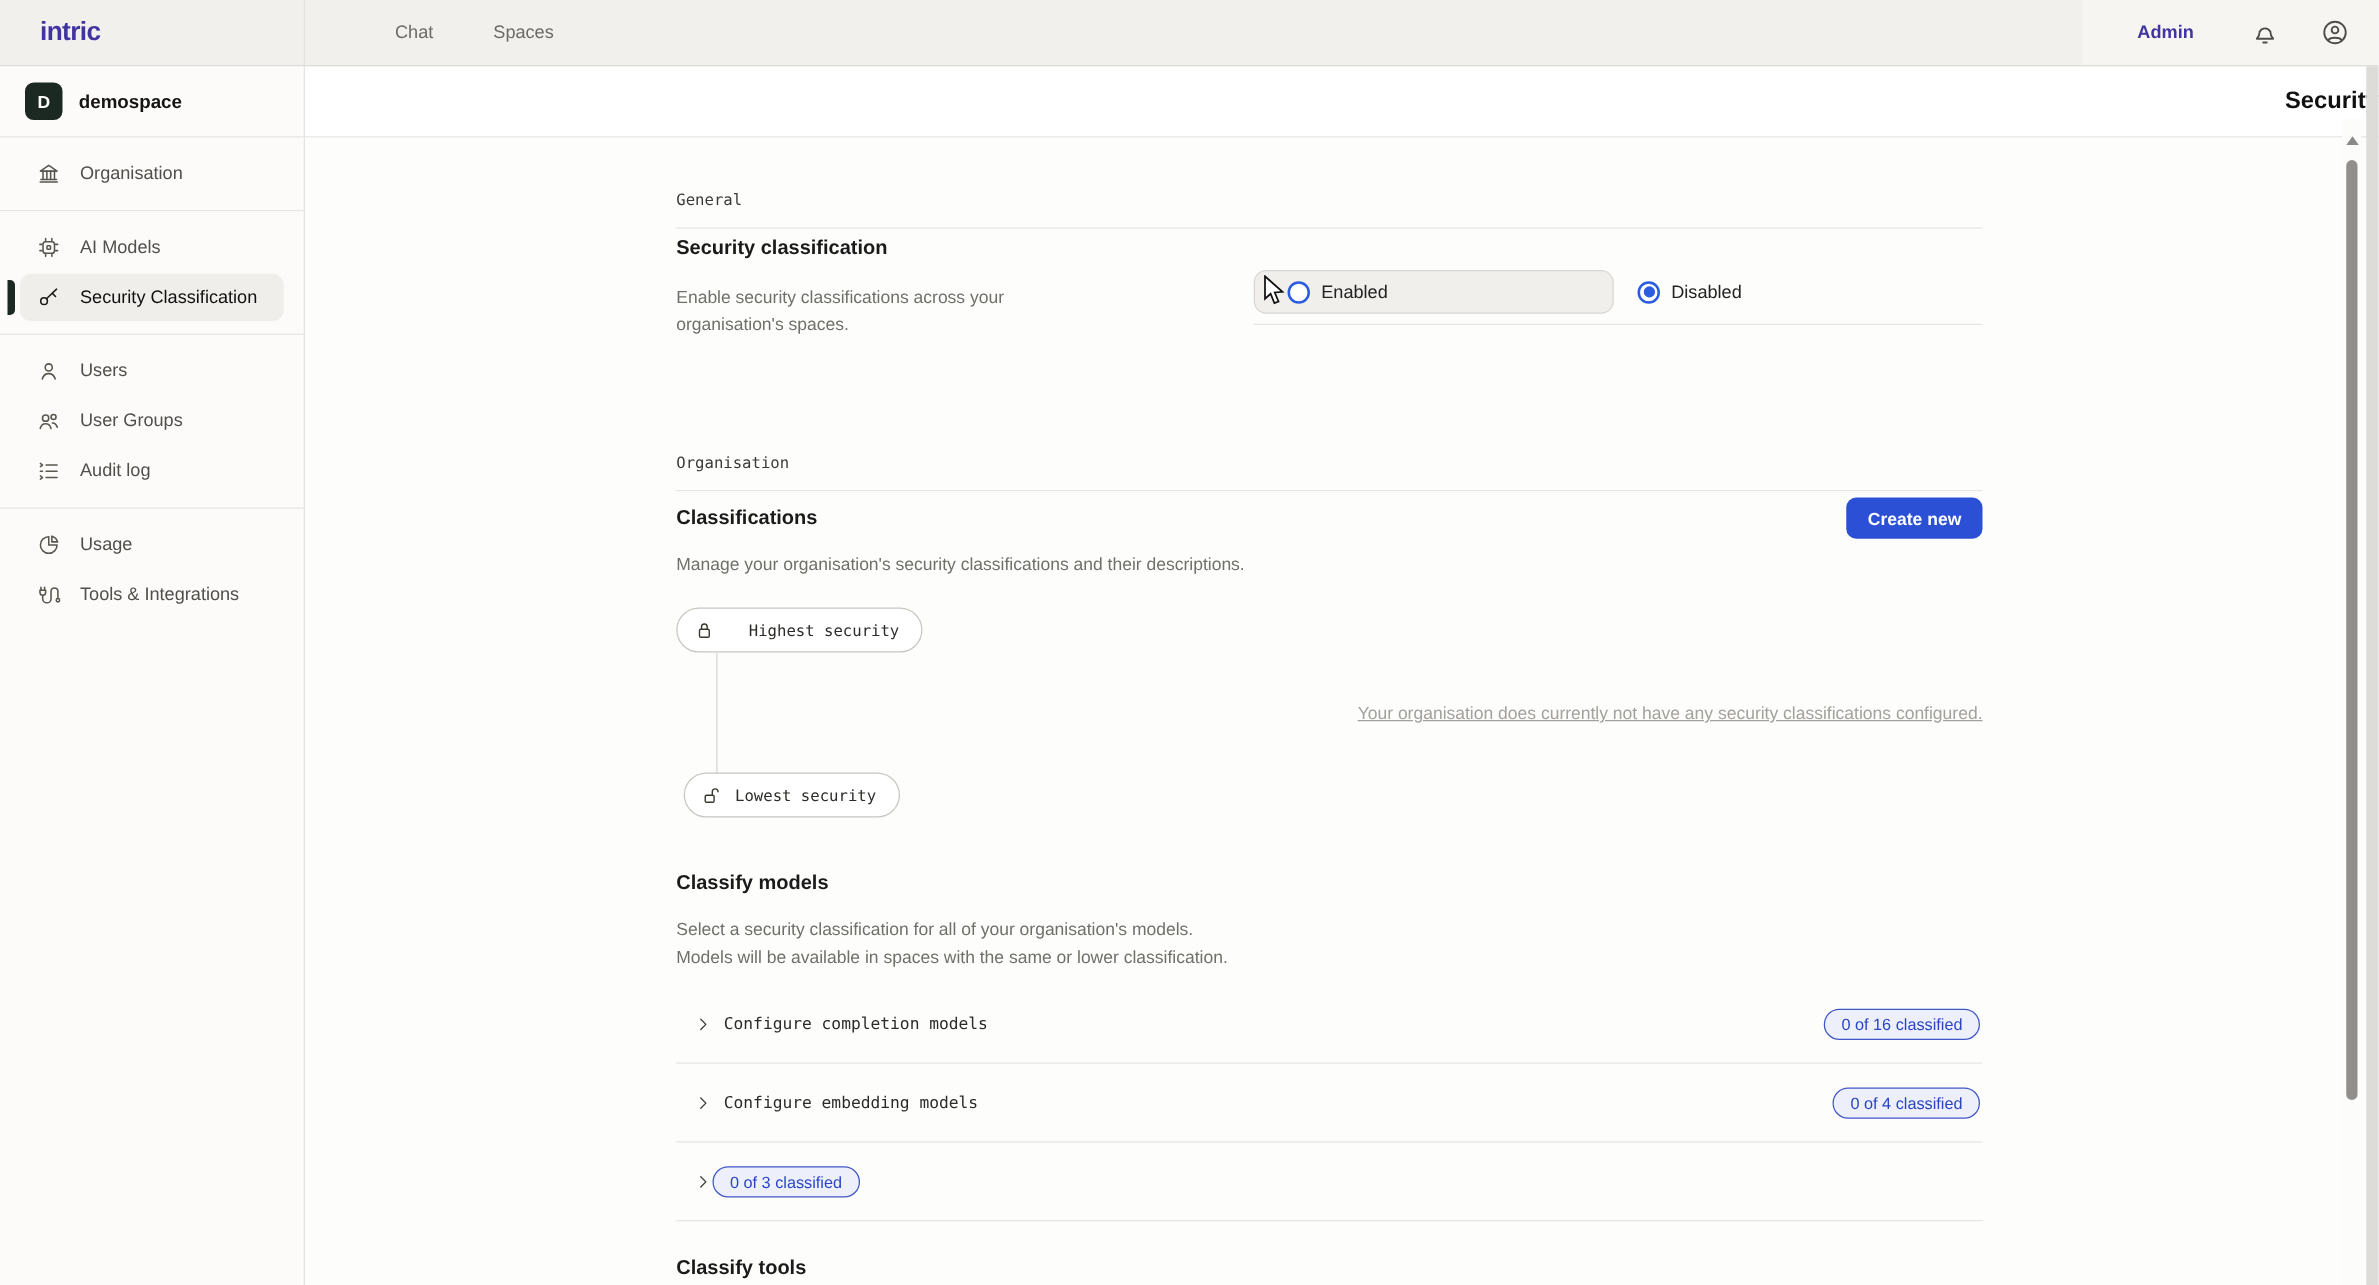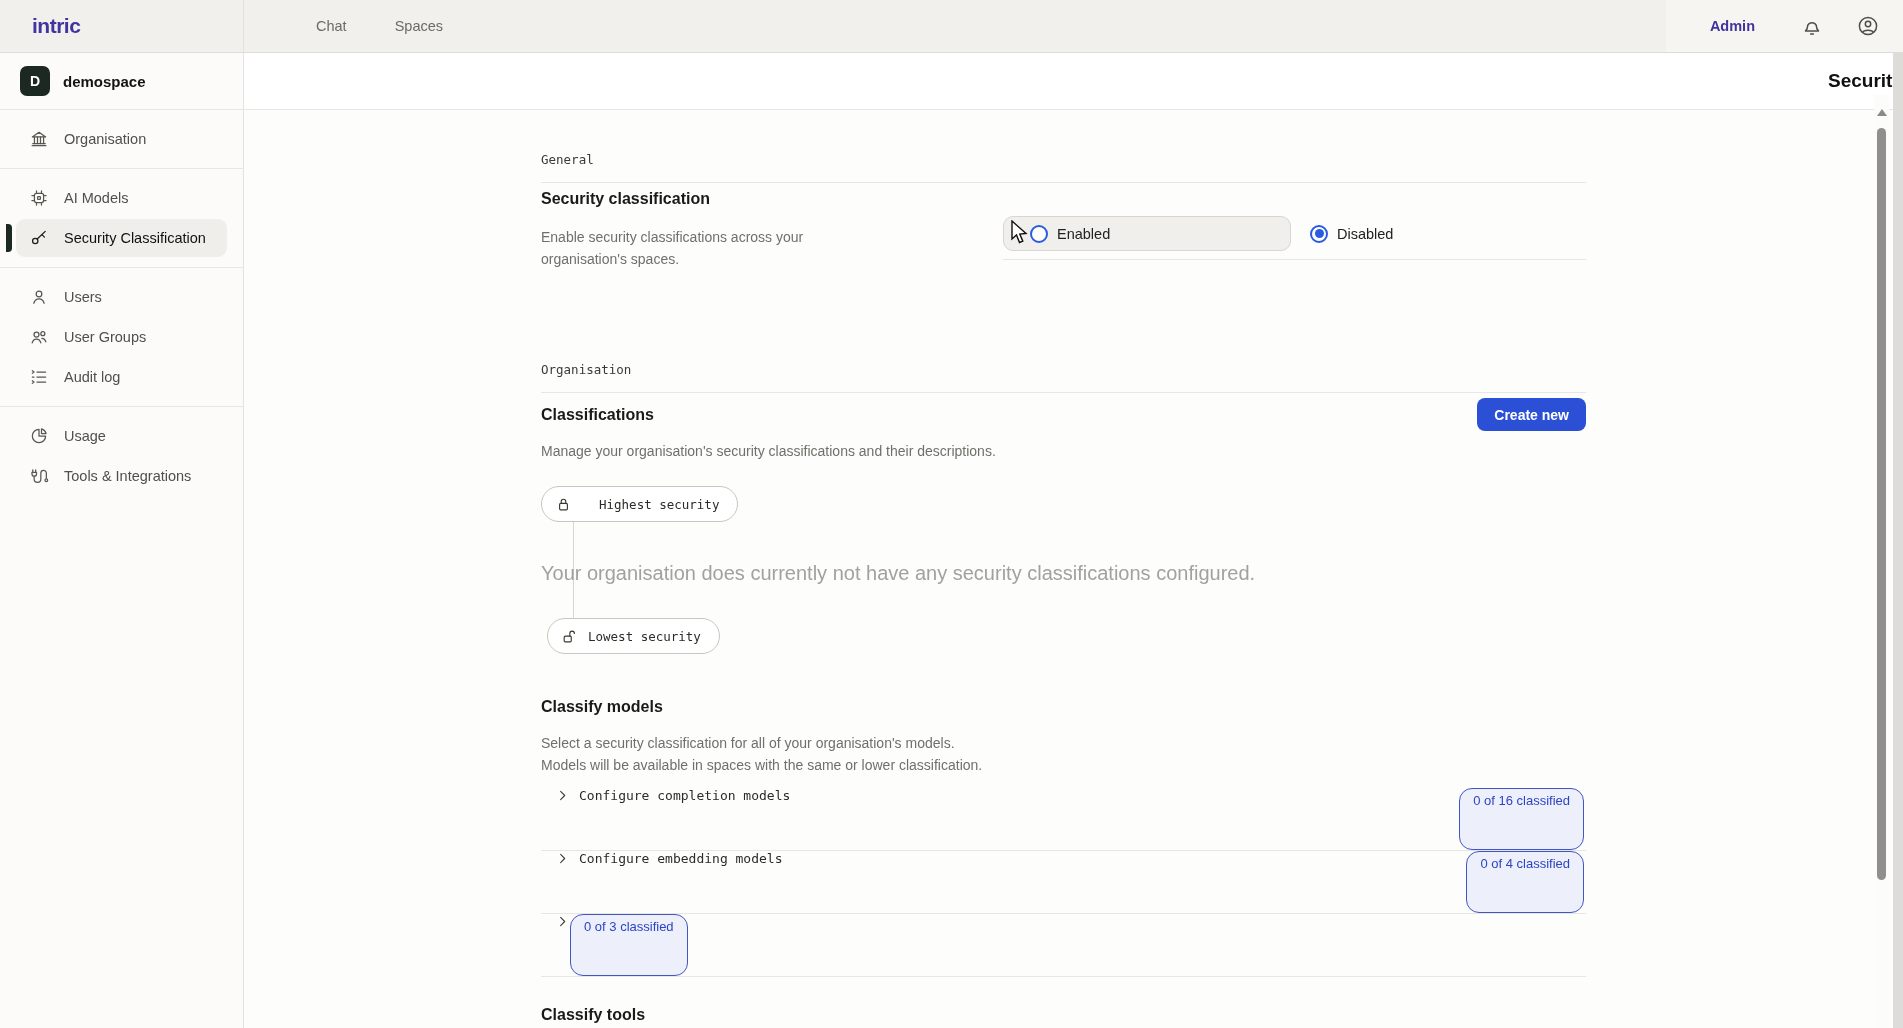--- a/index.html
+++ b/index.html
@@ -58,26 +58,26 @@
   .radio.ring{border:2.5px solid var(--radio_blue);background:#fff;}
   .radio.on{border:2px solid var(--radio_blue);background:#fff;position:relative;}
   .radio.on::after{content:"";position:absolute;left:2.5px;top:2.5px;width:9px;height:9px;border-radius:50%;background:var(--radio_blue);}
   .opt-label{font-size:14.5px;color:#222;}
 
   .create-btn{position:absolute;right:0;top:288px;height:33px;padding:0 17px;background:var(--accent_blue);color:#fff;font-size:14px;font-weight:600;border:none;border-radius:8px;display:flex;align-items:center;cursor:pointer;}
 
   .pill{position:absolute;height:36px;display:flex;align-items:center;gap:10px;padding:0 18px 0 13px;border:1px solid #c8c6c1;border-radius:18px;background:#fff;font-size:12.5px;color:#2b2b28;}
   .pill svg{width:17px;height:17px;stroke:#38382f;fill:none;stroke-width:1.6;stroke-linecap:round;stroke-linejoin:round;}
   .connector{position:absolute;left:32px;top:412px;height:97px;border-left:1px solid #d8d6d2;}
-  .empty-state{position:absolute;left:0;top:452px;width:100%;text-align:left;font-size:20px;color:#a3a19c;}
+  .empty-state{position:absolute;left:0;top:452px;width:100%;text-align:right;font-size:14px;color:#a3a19c;text-decoration:underline;}
 
   .models-desc{position:absolute;font-size:14px;line-height:22px;color:var(--text_gray);}
 
   .rows{position:absolute;left:0;right:0;top:678px;}
-  .crow{height:63px;display:flex;border-bottom:1px solid var(--divider);cursor:pointer;padding:0 2px 0 14px;}
+  .crow{height:63px;display:flex;align-items:center;border-bottom:1px solid var(--divider);cursor:pointer;padding:0 2px 0 14px;}
   .crow svg{width:15px;height:15px;stroke:#3c3c38;fill:none;stroke-width:1.7;stroke-linecap:round;stroke-linejoin:round;flex:none;}
   .crow-label{font-size:13px;color:#2b2b28;margin-left:9px;flex:1;}
   .badge{background:var(--badge_bg);border:1px solid var(--badge_border);color:var(--badge_text);font-size:13px;border-radius:13px;padding:4px 13px;}
 
   .tools-title{position:absolute;left:0;top:896px;font-size:16px;font-weight:600;color:#1a1a1a;}
 
   
   .edge-strip{position:absolute;left:1893px;top:53px;width:10px;height:975px;background:#dedcd9;}
   .scrollbar{position:absolute;left:1874px;top:95px;width:15px;height:933px;background:#fcfcfb;}
   .sb-arrow{position:absolute;left:3px;top:14px;width:0;height:0;border-left:5px solid transparent;border-right:5px solid transparent;border-bottom:7px solid #8b8a87;cursor:pointer;}

